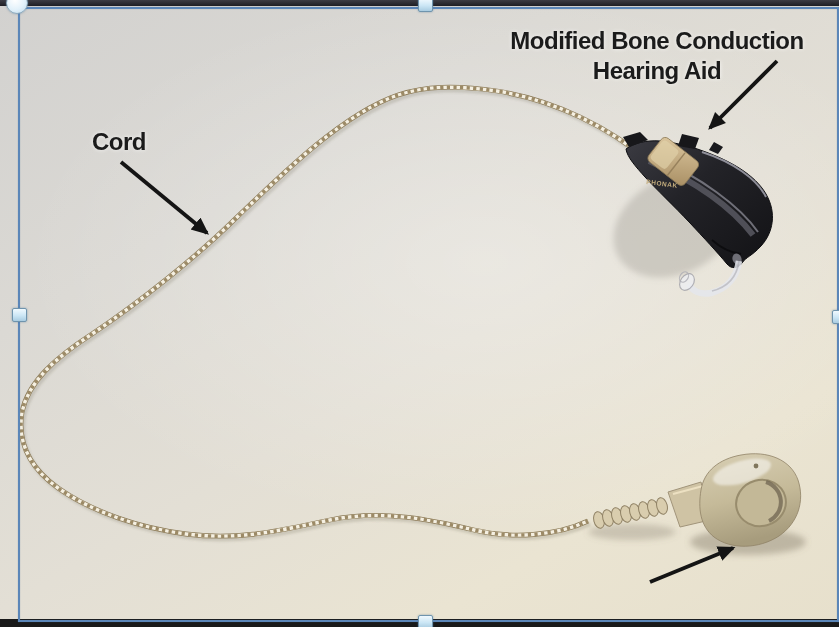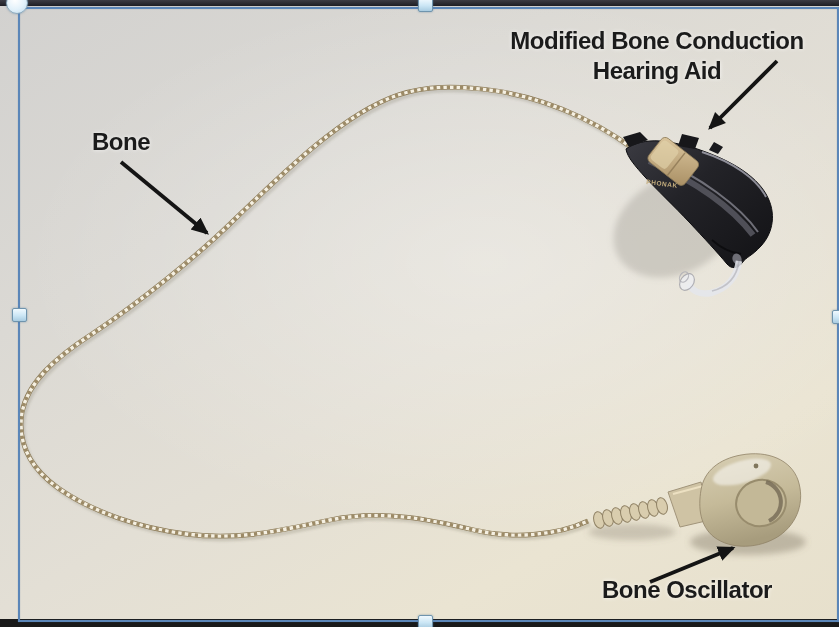--- a/index.html
+++ b/index.html
@@ -148,22 +148,21 @@
         <line x1="777" y1="61" x2="710" y2="128" marker-end="url(#ah)"></line>
         <line x1="121" y1="162" x2="207" y2="233" marker-end="url(#ah)"></line>
         <line x1="650" y1="582" x2="733" y2="548" marker-end="url(#ah)"></line>
       </g>
     </svg>
 
     <div class="label label-ha">
       <div>Modified Bone Conduction</div>
       <div>Hearing Aid</div>
     </div>
-    <div class="label label-cord">Bone</div>
-    <div class="label label-osc">Bone Oscillator</div>
+    <div class="label label-cord">Cord</div>
 
     <div class="bar bar-top"></div>
     <div class="bar bar-bottom"></div>
   </div>
 
   <div class="sel-line sel-top"></div>
   <div class="sel-line sel-left"></div>
   <div class="sel-line sel-right"></div>
   <div class="sel-line sel-bottom"></div>
 

